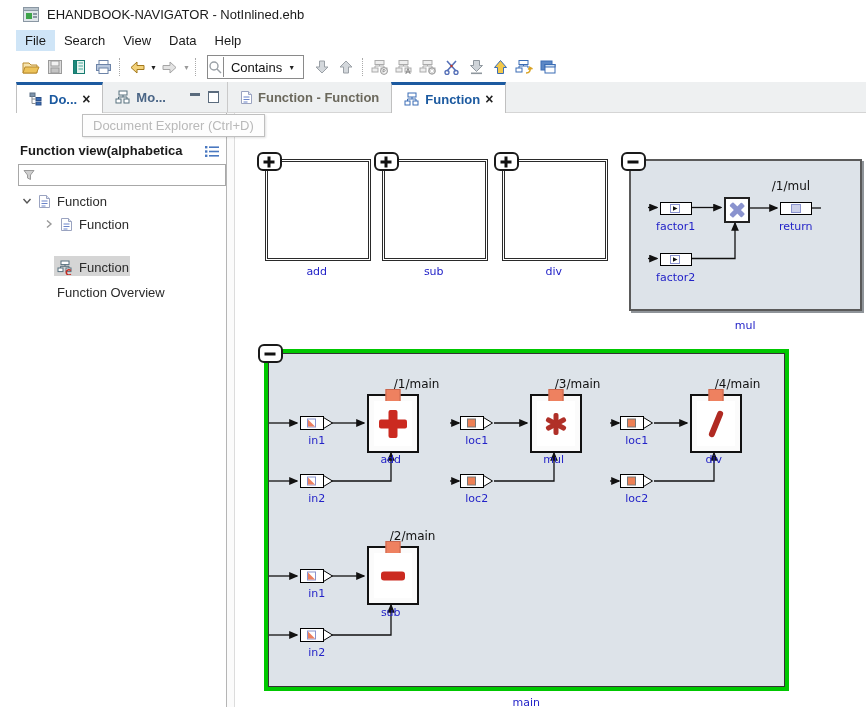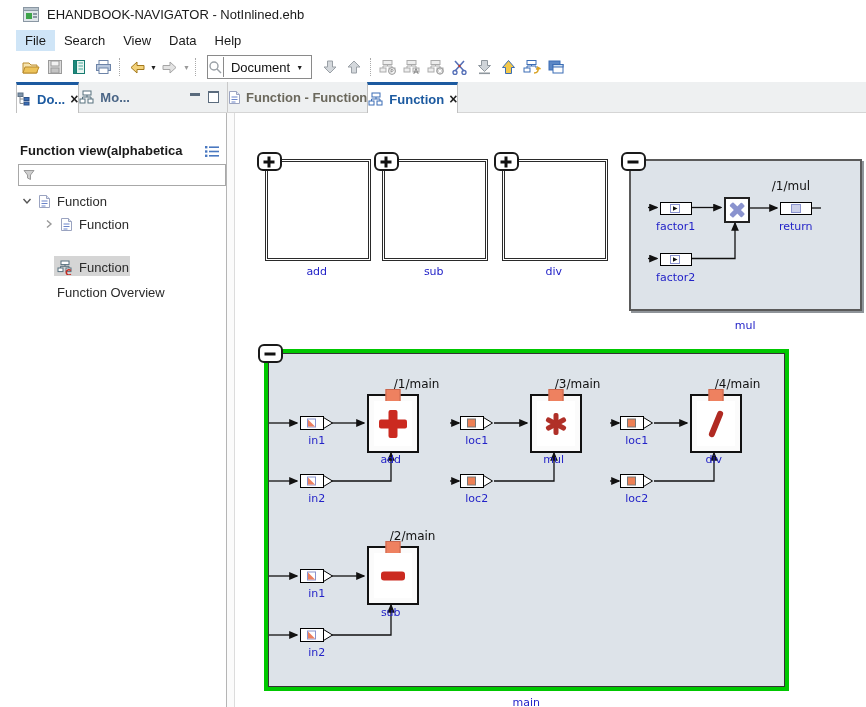--- a/index.html
+++ b/index.html
@@ -18,21 +18,21 @@
   .searchgroup{display:flex;align-items:center;border:1px solid #8a8a8a;background:#fff;height:22px;margin:0 6px;}
   .searchgroup input{border:none;outline:none;width:150px;font-size:13px;padding:2px 4px;
        font-family:"Liberation Sans",sans-serif;color:#333;}
   .searchgroup input::placeholder{color:#777;}
   .sg-div{width:1px;height:20px;background:#8a8a8a;}
   .contains-btn{display:flex;align-items:center;gap:5px;padding:0 7px;font-size:13px;color:#111;}
   
   .tabrow{height:30px;display:flex;background:#eef0f1;border-bottom:1px solid #d5d5d5;}
   .tabstrip-left{width:211px;display:flex;border-right:1px solid #c9c9c9;}
   .tabstrip-main{flex:1;display:flex;}
-  .tab{display:flex;align-items:center;gap:5px;padding:0 0;font-size:13px;font-weight:bold;position:relative;}
+  .tab{display:flex;align-items:center;gap:5px;padding:0 12px;font-size:13px;font-weight:bold;position:relative;}
   .tab.active{background:#fff;border-left:1px solid #c0c0c0;border-right:1px solid #c0c0c0;
       border-top:3px solid #1c5aa0;margin-bottom:-1px;}
   .tab .close{font-size:14px;font-weight:bold;color:#222;line-height:1;}
   .t-do{color:#1c5aa0;}
   .t-mo{color:#4a6586;}
   .t-fnfn{color:#6b685c;}
   .t-fn{color:#1c5aa0;}
   .minmax{margin-left:auto;display:flex;align-items:center;gap:8px;padding-right:8px;}
   .icon-min{width:10px;height:3px;background:#5a6b7d;margin-top:-6px;}
   .icon-max{width:9px;height:9px;border:1px solid #5a6b7d;border-top:2px solid #5a6b7d;background:#fff;}
@@ -152,21 +152,21 @@
     </span>
     <span class="caret" style="color:#9a9a9a">▼</span>
     <span class="tsep"></span>
     <div class="searchgroup">
       <svg width="15" height="15" viewBox="0 0 15 15">
         <circle cx="6" cy="6" r="4" fill="none" stroke="#9aa0a6" stroke-width="1.4"></circle>
         <line x1="9" y1="9" x2="13" y2="13" stroke="#9aa0a6" stroke-width="1.4"></line>
       </svg>
       <span class="sg-div"></span>
       <span class="contains-btn">
-        <span>Document</span>
+        <span>Contains</span>
         <span class="caret">▼</span>
       </span>
     </div>
     <span class="tbtn">
       <svg width="14" height="16" viewBox="0 0 14 16">
         <path d="M4.5,2 L9.5,2 L9.5,8 L13,8 L7,14 L1,8 L4.5,8 Z" fill="#d4d8dc" stroke="#9aa0a6"></path>
       </svg>
     </span>
     <span class="tbtn">
       <svg width="14" height="16" viewBox="0 0 14 16">
@@ -575,14 +575,15 @@
             <polygon points="8,10.5 15,10.5 8,3.5" fill="#ed7f5e"></polygon>
           </svg>
         </span>
         <div class="blue-label" style="left:37px;top:297px;width:32px;">in2</div>
       </div>
       <div class="blue-label" style="left:29px;top:583px;width:525px;">main</div>
 
     </div>
   </div>
 
+  <div class="tooltip">Document Explorer (Ctrl+D)</div>
 
 </div>
 
 </body></html>

